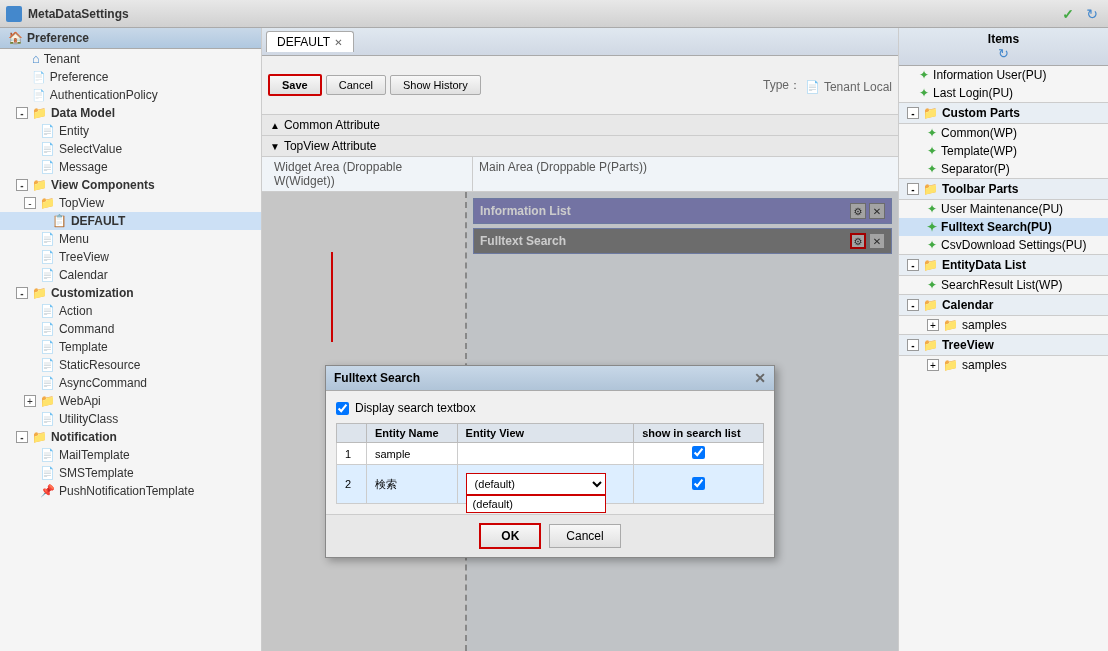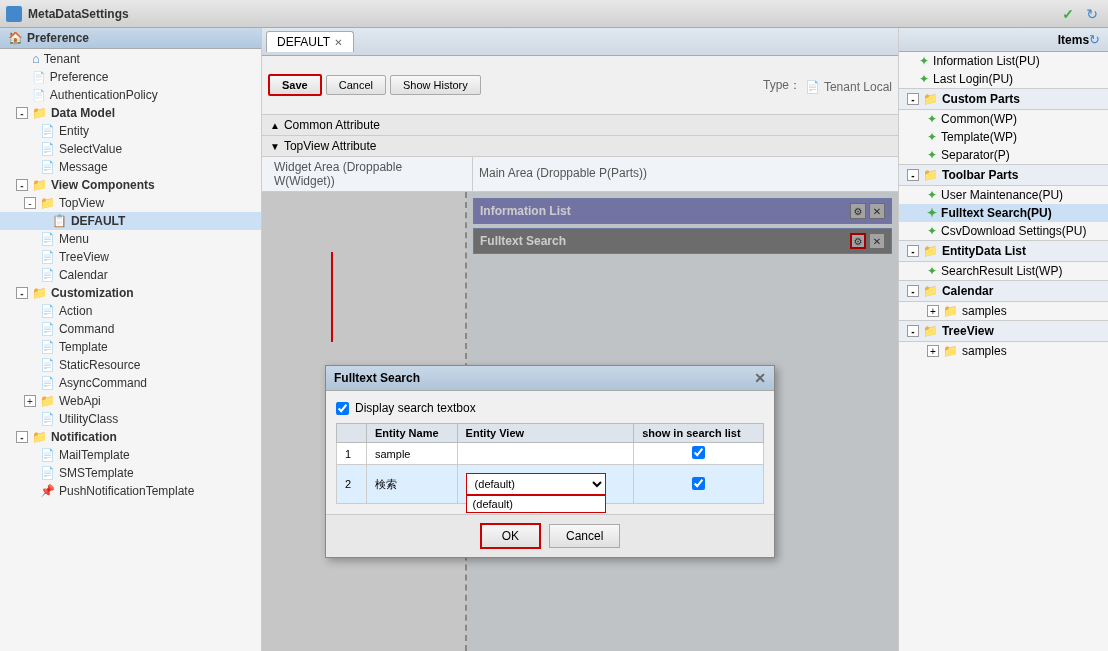--- a/index.html
+++ b/index.html
@@ -173,21 +173,22 @@
       flex-shrink: 0;
     }
     .right-panel-header {
       background: linear-gradient(to bottom, #e0e8f0, #d0d8e4);
       border-bottom: 1px solid #aaa;
       padding: 4px 8px;
       font-weight: bold;
       font-size: 12px;
       display: flex;
       align-items: center;
-      justify-content: flex-end;
+      justify-content: center;
+      flex-direction: column;
     }
     .right-section-header {
       background: #e8eef4;
       border-bottom: 1px solid #ccc;
       border-top: 1px solid #ccc;
       padding: 3px 8px;
       font-weight: bold;
       font-size: 11px;
       display: flex;
       align-items: center;
@@ -258,21 +259,21 @@
     }
     .dialog-footer {
       border-top: 1px solid #ccc;
       padding: 8px;
       display: flex;
       align-items: center;
       justify-content: center;
       gap: 8px;
       background: #e8e8e8;
     }
-    .btn-ok { border: 2px solid #cc0000; background: linear-gradient(to bottom, #f8f8f8, #e0e0e0); padding: 4px 20px; cursor: pointer; font-weight: normal; }
+    .btn-ok { border: 2px solid #cc0000; background: linear-gradient(to bottom, #f8f8f8, #e0e0e0); padding: 4px 20px; cursor: pointer; font-weight: bold; }
     .btn-cancel-dlg { background: linear-gradient(to bottom, #f8f8f8, #e0e0e0); border: 1px solid #aaa; padding: 4px 16px; cursor: pointer; }
 
     
     .arrow-overlay {
       position: absolute;
       top: 0; left: 0; right: 0; bottom: 0;
       pointer-events: none;
       z-index: 15;
     }
 
@@ -462,21 +463,21 @@
     </div>
     <div class="section-panel">
       <span class="section-arrow">▼</span>
       <span>TopView Attribute</span>
     </div>
 
     <div class="col-headers">
       <div style="width:205px; border-right: 1px solid #ccc; padding: 3px 6px; font-size:11px; color:#555;">
         <span>Widget Area (Droppable W(Widget))</span>
       </div>
-      <div style="padding: 9px 6px; font-size:11px; color:#555;">
+      <div style="padding: 3px 6px; font-size:11px; color:#555;">
         <span>Main Area (Droppable P(Parts))</span>
       </div>
     </div>
 
     <div class="view-area">
       <div class="widget-area"></div>
       <div class="main-area">
 
         <div class="part-panel info-list">
           <span>Information List</span>
@@ -565,21 +566,21 @@
   </div>
 
   <div class="right-panel">
     <div class="right-panel-header">
       <span>Items</span>
       <button style="background:transparent; border:none; cursor:pointer; font-size:13px; color:#4488cc;">↻</button>
     </div>
 
     <div class="right-item">
       <span style="color:#44aa44;">✦</span>
-      <span>Information List(PU)</span>
+      <span>Information User(PU)</span>
     </div>
 
     <div class="right-item">
       <span style="color:#44aa44;">✦</span>
       <span>Last Login(PU)</span>
     </div>
 
     <div class="right-section-header">
       <span class="tree-toggle">-</span>
       <span style="color:#f5c842;">📁</span>

